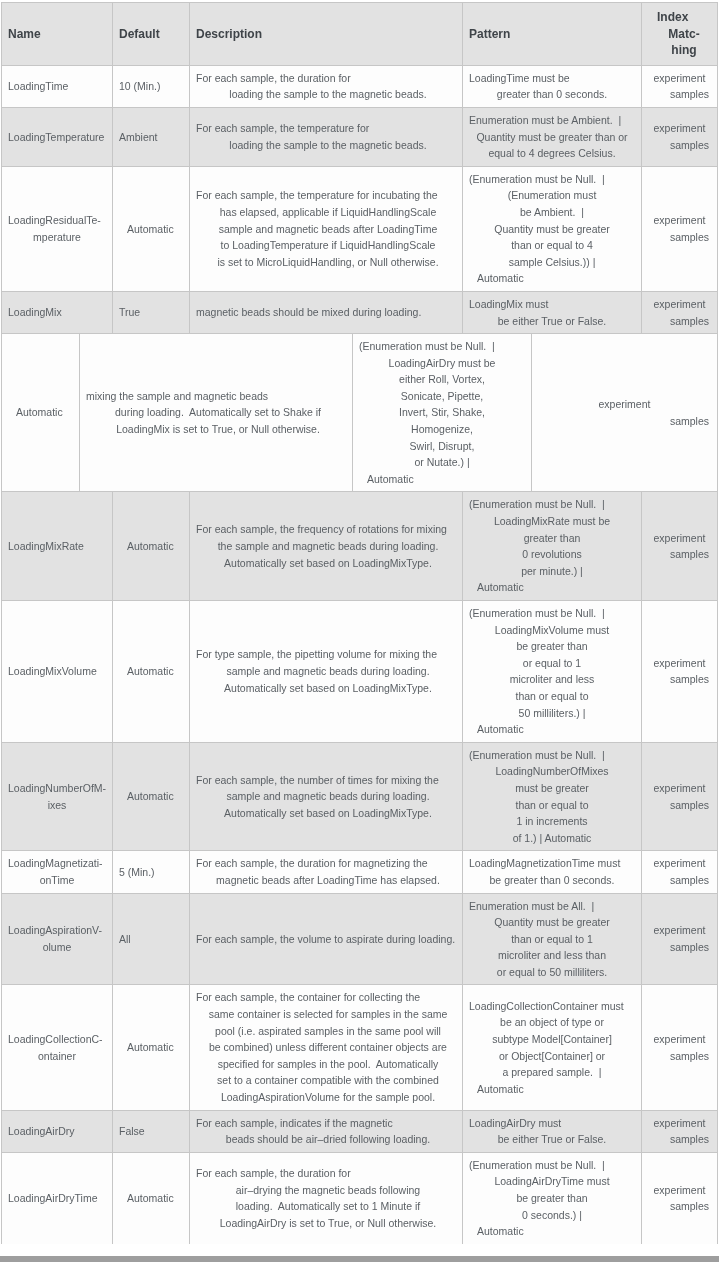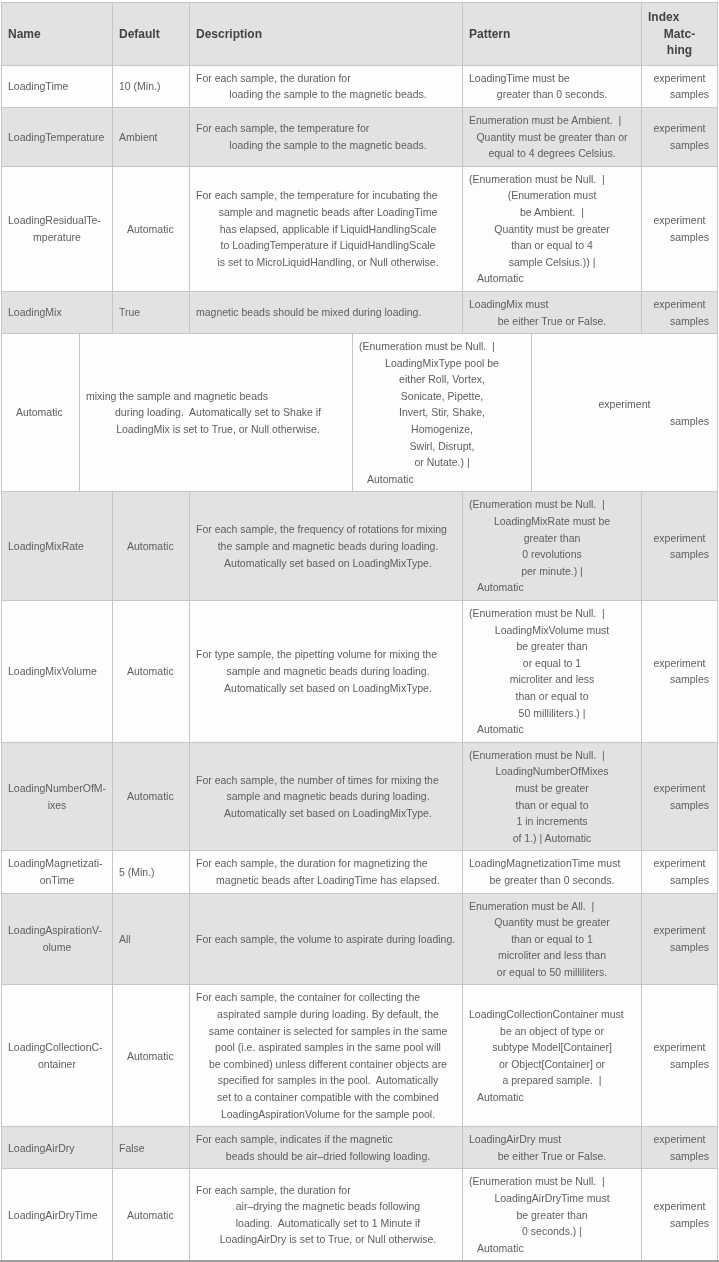--- a/index.html
+++ b/index.html
@@ -57,21 +57,21 @@
   .col-index       { flex: 1 1 auto; }
   .line {
     white-space: pre;
     line-height: 16.6px;
     text-align: center;
   }
   .line:first-child { text-align: left; }
   .line.auto-left { text-align: left; padding-left: 8px; }
   .col-index .line { text-align: right; padding-right: 2px; }
   .col-index .line:first-child { text-align: center; padding-right: 0; }
-  .header .col-index .line { text-align: center; padding-right: 0; }
+  .header .col-index .line { text-align: center; padding-right: 0; margin-left: 9px; }
   .header .col-index .line:first-child { text-align: left; }
   .bottom-bar {
     margin-top: auto;
     height: 6px;
     width: 719px;
     background: var(--bottom-bar, #9e9e9e);
     flex: 0 0 auto;
   }
 </style>
 </head>
@@ -142,22 +142,22 @@
       <div class="row">
         <div class="cell col-name">
           <div class="line">LoadingResidualTe-</div>
           <div class="line">mperature</div>
         </div>
         <div class="cell col-default">
           <div class="line auto-left">Automatic</div>
         </div>
         <div class="cell col-description">
           <div class="line">For each sample, the temperature for incubating the</div>
+          <div class="line">has elapsed, applicable if LiquidHandlingScale</div>
           <div class="line">sample and magnetic beads after LoadingTime</div>
-          <div class="line">has elapsed, applicable if LiquidHandlingScale</div>
           <div class="line">to LoadingTemperature if LiquidHandlingScale</div>
           <div class="line">is set to MicroLiquidHandling, or Null otherwise.</div>
         </div>
         <div class="cell col-pattern">
           <div class="line">(Enumeration must be Null.  |</div>
           <div class="line">(Enumeration must</div>
           <div class="line">be Ambient.  |</div>
           <div class="line">Quantity must be greater</div>
           <div class="line">than or equal to 4</div>
           <div class="line">sample Celsius.)) |</div>
@@ -191,21 +191,21 @@
         <div class="cell col-default">
           <div class="line auto-left">Automatic</div>
         </div>
         <div class="cell col-description">
           <div class="line">mixing the sample and magnetic beads</div>
           <div class="line">during loading.  Automatically set to Shake if</div>
           <div class="line">LoadingMix is set to True, or Null otherwise.</div>
         </div>
         <div class="cell col-pattern">
           <div class="line">(Enumeration must be Null.  |</div>
-          <div class="line">LoadingMixType pool be</div>
+          <div class="line">LoadingAirDry must be</div>
           <div class="line">either Roll, Vortex,</div>
           <div class="line">Sonicate, Pipette,</div>
           <div class="line">Invert, Stir, Shake,</div>
           <div class="line">Homogenize,</div>
           <div class="line">Swirl, Disrupt,</div>
           <div class="line">or Nutate.) |</div>
           <div class="line auto-left">Automatic</div>
         </div>
         <div class="cell col-index">
           <div class="line">experiment</div>
@@ -337,21 +337,20 @@
       <div class="row">
         <div class="cell col-name">
           <div class="line">LoadingCollectionC-</div>
           <div class="line">ontainer</div>
         </div>
         <div class="cell col-default">
           <div class="line auto-left">Automatic</div>
         </div>
         <div class="cell col-description">
           <div class="line">For each sample, the container for collecting the</div>
-          <div class="line">aspirated sample during loading. By default, the</div>
           <div class="line">same container is selected for samples in the same</div>
           <div class="line">pool (i.e. aspirated samples in the same pool will</div>
           <div class="line">be combined) unless different container objects are</div>
           <div class="line">specified for samples in the pool.  Automatically</div>
           <div class="line">set to a container compatible with the combined</div>
           <div class="line">LoadingAspirationVolume for the sample pool.</div>
         </div>
         <div class="cell col-pattern">
           <div class="line">LoadingCollectionContainer must</div>
           <div class="line">be an object of type or</div>

